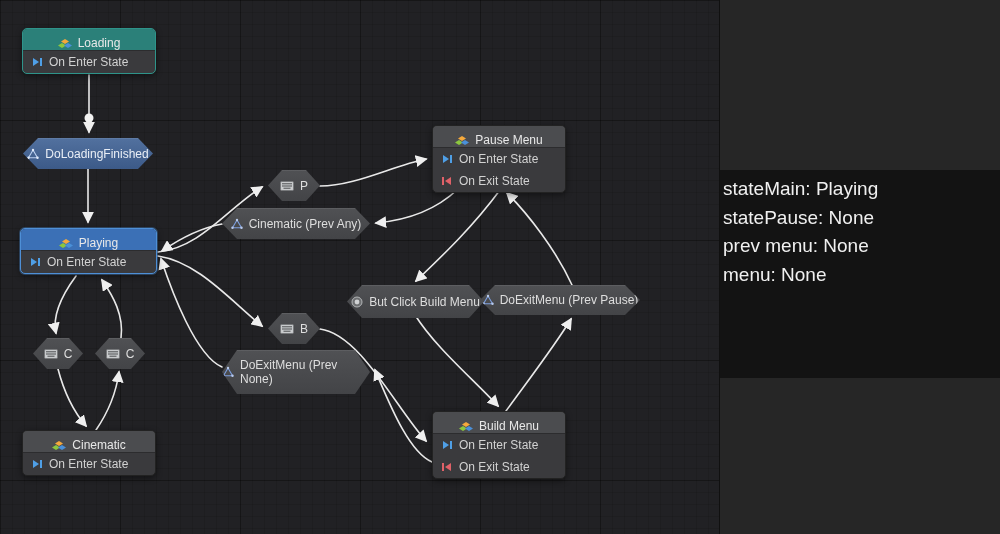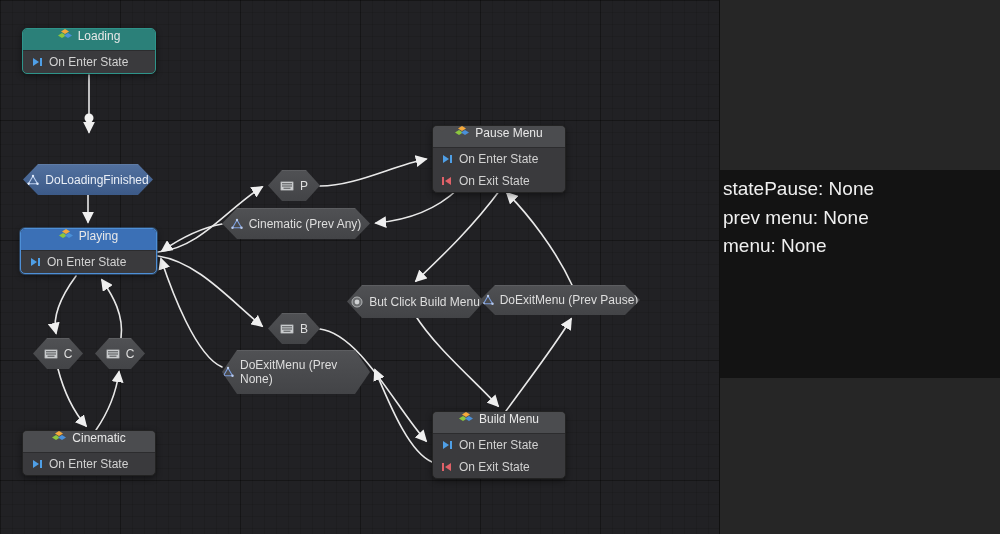--- a/index.html
+++ b/index.html
@@ -16,37 +16,37 @@
       linear-gradient(rgba(0,0,0,0.10) 1px, transparent 1px),
       linear-gradient(90deg, rgba(0,0,0,0.10) 1px, transparent 1px);
     background-size:120px 120px,120px 120px,12px 12px,12px 12px;}
 
   .wires{position:absolute;left:0;top:0;}
   .wire{stroke:#e9e9e9;stroke-width:1.6;fill:none;stroke-linecap:round;}
 
   
   .node{position:absolute;background:#3a3a3d;border:1px solid #222;border-radius:5px;
         box-shadow:0 2px 6px rgba(0,0,0,.45);overflow:hidden;}
-  .node-header{height:22px;display:flex;align-items:flex-start;justify-content:center;gap:6px;
+  .node-header{height:22px;display:flex;align-items:flex-end;justify-content:center;gap:6px;
         background:#4b4c4f;color:#e8e8e8;font-size:12px;border-bottom:1px solid #2c2c2e;}
   .node.teal{border-color:#2e948a;}
   .node.teal .node-header{background:#2b8079;}
   .node.blue{border-color:#4e8fd6;box-shadow:0 0 0 1px rgba(78,143,214,.35),0 2px 6px rgba(0,0,0,.45);}
   .node.blue .node-header{background:#3b70b6;}
   .node-row{height:22px;display:flex;align-items:center;gap:6px;padding:7px 8px;
         color:#d2d2d2;font-size:12px;}
   .icon{display:inline-flex;align-items:center;justify-content:center;flex:0 0 auto;}
 
   
   .hex{position:absolute;display:flex;align-items:center;justify-content:center;gap:6px;
        color:#dedede;font-size:12px;
        background:linear-gradient(#505154,#434447);
        clip-path:polygon(15px 0,calc(100% - 15px) 0,100% 50%,calc(100% - 15px) 100%,15px 100%,0 50%);
        box-shadow:inset 0 1px 0 rgba(255,255,255,.08);}
-  .hex.bluehex{background:linear-gradient(#52719f,#3c5a88);color:#e9eef6;margin-top:26px;}
+  .hex.bluehex{background:linear-gradient(#52719f,#3c5a88);color:#e9eef6;}
   .hex.small{clip-path:polygon(14px 0,calc(100% - 14px) 0,100% 50%,calc(100% - 14px) 100%,14px 100%,0 50%);}
 
   
   .game-panel{position:absolute;left:719px;top:0;width:281px;height:534px;
        background:#262626;border-left:1px solid #101010;}
   .debug-box{position:absolute;left:0;top:170px;width:281px;height:208px;background:#131313;
        padding:5px 0 0 3px;}
   .debug-line{color:#f0f0f0;font-size:19px;line-height:28.5px;white-space:nowrap;}
 </style>
 </head>
@@ -314,19 +314,20 @@
             </svg>
         </span>
         <span>On Exit State</span>
       </div>
     </div>
 
   </div>
 
   <div class="game-panel">
     <div class="debug-box">
+      <div class="debug-line">stateMain: Playing</div>
       <div class="debug-line">statePause: None</div>
       <div class="debug-line">prev menu: None</div>
       <div class="debug-line">menu: None</div>
     </div>
   </div>
 
 </div>
 
 </body></html>

